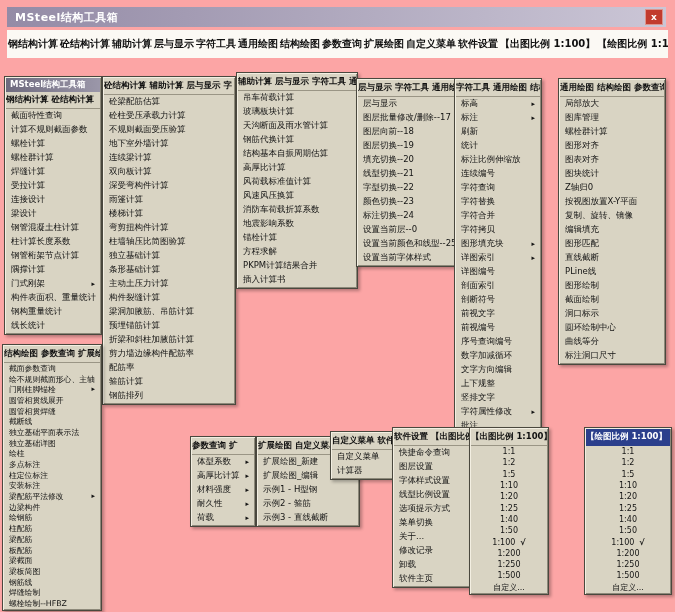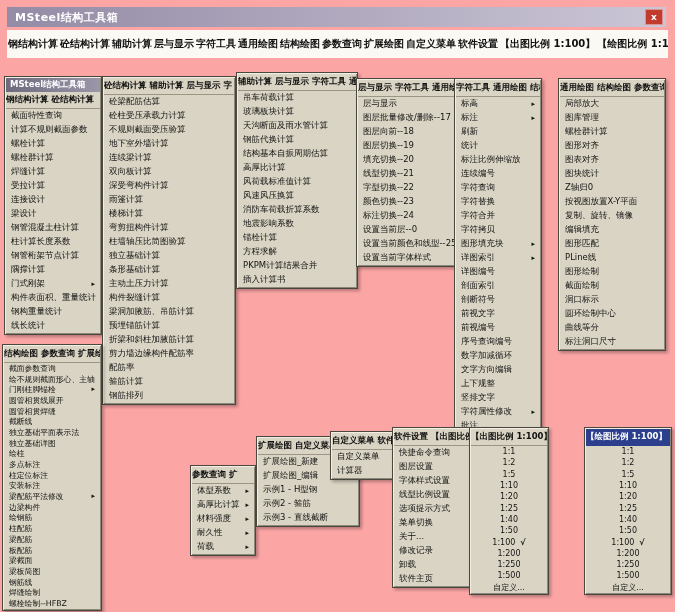--- a/index.html
+++ b/index.html
@@ -386,20 +386,23 @@
           <div class="menu-option">
             <span>复制、旋转、镜像</span>
           </div>
           <div class="menu-option">
             <span>编辑填充</span>
           </div>
           <div class="menu-option">
             <span>图形匹配</span>
           </div>
           <div class="menu-option">
+            <span>直线截断</span>
+          </div>
+          <div class="menu-option">
             <span>PLine线</span>
           </div>
           <div class="menu-option">
             <span>图形绘制</span>
           </div>
           <div class="menu-option">
             <span>截面绘制</span>
           </div>
           <div class="menu-option">
             <span>洞口标示</span>
@@ -484,21 +487,21 @@
             <span>钢筋线</span>
           </div>
           <div class="menu-option">
             <span>焊缝绘制</span>
           </div>
           <div class="menu-option">
             <span>螺栓绘制--HFBZ</span>
           </div>
         </div>
       </div>
-      <div class="panel" style="left: 190px; top: 436px; width: 66px; margin-top: 29px;">
+      <div class="panel" style="left: 190px; top: 436px; width: 66px;">
         <div class="panel-header">参数查询 扩</div>
         <div>
           <div class="menu-option">
             <span>体型系数</span>
             <span class="arrow">▸</span>
           </div>
           <div class="menu-option">
             <span>高厚比计算</span>
             <span class="arrow">▸</span>
           </div>

